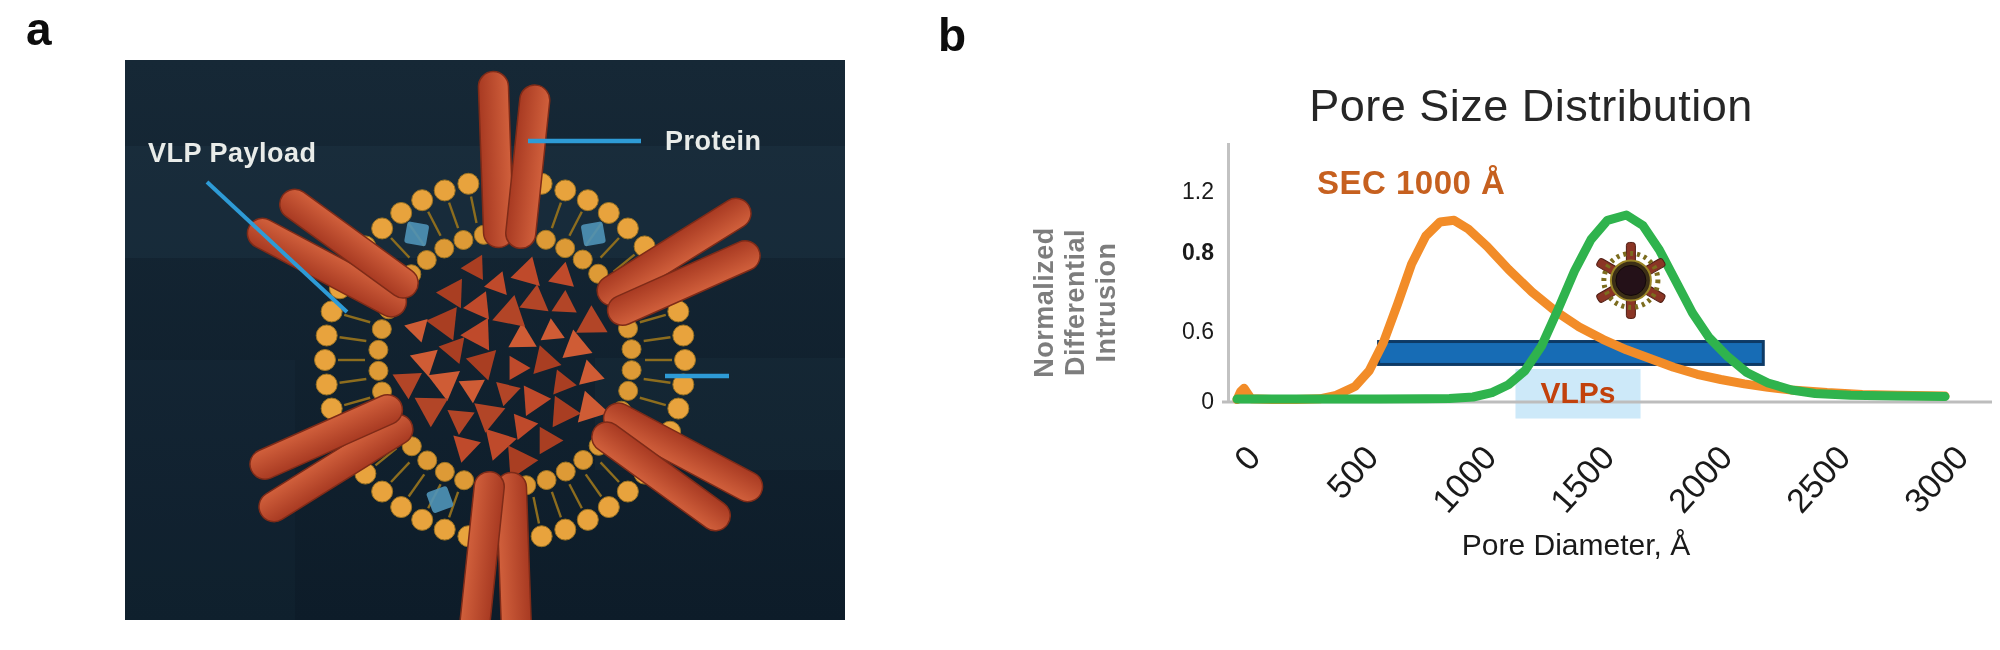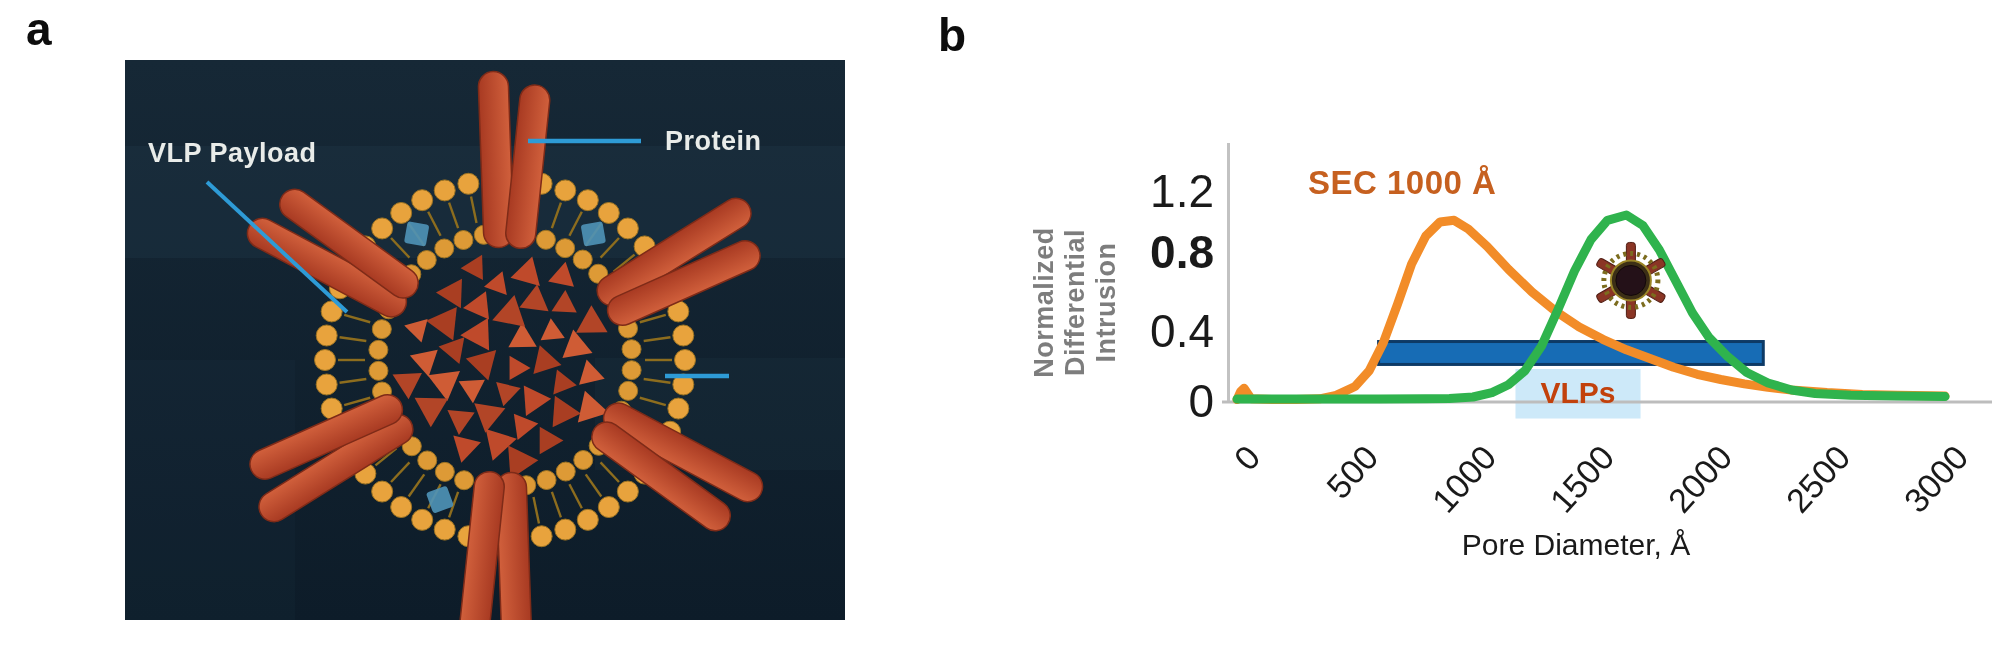--- a/index.html
+++ b/index.html
@@ -17,21 +17,21 @@
                font-size:45px;color:#262626;letter-spacing:0.5px;}
   .legend{position:absolute;font-size:33px;font-weight:700;letter-spacing:0.5px;}
   #legend-1{left:1308px;top:164px;}
   #legend-2{left:1536px;top:162px;}
   #ylabel{position:absolute;left:925px;top:256px;width:300px;text-align:center;
           transform:rotate(-90deg);font-size:27px;font-weight:700;color:#7d7d7d;
           line-height:31px;letter-spacing:0.5px;}
   #xlabel{position:absolute;left:1326px;top:528px;width:500px;text-align:center;
           font-size:30px;color:#1a1a1a;}
   .ytick{position:absolute;left:1104px;width:110px;text-align:right;
-         font-size:46px;color:#1a1a1a;line-height:42px;}
+         font-size:23px;color:#1a1a1a;line-height:42px;}
   .xtickwrap{position:absolute;width:0;height:0;}
   .xtick{display:inline-block;white-space:nowrap;font-size:34px;color:#1a1a1a;
          transform:translateX(-100%) rotate(-48deg);transform-origin:100% 0;}
   #vlps-label{position:absolute;left:1516px;top:376px;width:124px;text-align:center;
               font-size:30px;font-weight:700;color:#c2410c;}
 </style>
 </head>
 <body>
 
 <div id="page">
@@ -267,30 +267,31 @@
         <rect x="-4.5" y="-38" width="9" height="21" rx="3" fill="#8a3525" stroke="#4f1c12" stroke-width="1" transform="rotate(120)"></rect>
         <rect x="-4.5" y="-38" width="9" height="21" rx="3" fill="#8a3525" stroke="#4f1c12" stroke-width="1" transform="rotate(180)"></rect>
         <rect x="-4.5" y="-38" width="9" height="21" rx="3" fill="#8a3525" stroke="#4f1c12" stroke-width="1" transform="rotate(240)"></rect>
         <rect x="-4.5" y="-38" width="9" height="21" rx="3" fill="#8a3525" stroke="#4f1c12" stroke-width="1" transform="rotate(300)"></rect>
         <circle r="27" fill="none" stroke="#7c6c1e" stroke-width="5" stroke-dasharray="3 4"></circle>
         <circle r="20" fill="#3c2f16" stroke="#9a8526" stroke-width="2"></circle>
         <circle r="15" fill="#241118" stroke="#120809" stroke-width="1"></circle>
       </g>
     </svg>
 
-  <div id="legend-1" class="legend" style="color: rgb(198, 96, 31);">SEC 1000 Å</div>
+  <div id="chart-title">Pore Size Distribution</div>
+  <div id="legend-1" class="legend" style="color: rgb(198, 96, 31); margin-left: 9px;">SEC 1000 Å</div>
   <div id="ylabel">
     <div>Normalized Differential</div>
     <div>Intrusion</div>
   </div>
   <div id="xlabel">Pore Diameter, Å</div>
   <div id="vlps-label">VLPs</div>
 
 <div class="ytick" style="top: 379.5px;">0</div>
-    <div class="ytick" style="top: 309.5px;">0.4</div>
+    <div class="ytick" style="top: 309.5px;">0.6</div>
     <div class="ytick" style="top: 231px; font-weight: bold;">0.8</div>
     <div class="ytick" style="top: 169.5px;">1.2</div>
     <div class="xtickwrap" style="left: 1239px; top: 438px;"><span class="xtick">0</span></div>
     <div class="xtickwrap" style="left: 1357px; top: 438px;"><span class="xtick">500</span></div>
     <div class="xtickwrap" style="left: 1475px; top: 438px;"><span class="xtick">1000</span></div>
     <div class="xtickwrap" style="left: 1593px; top: 438px;"><span class="xtick">1500</span></div>
     <div class="xtickwrap" style="left: 1711px; top: 438px;"><span class="xtick">2000</span></div>
     <div class="xtickwrap" style="left: 1829px; top: 438px;"><span class="xtick">2500</span></div>
     <div class="xtickwrap" style="left: 1947px; top: 438px;"><span class="xtick">3000</span></div>
   </div>

